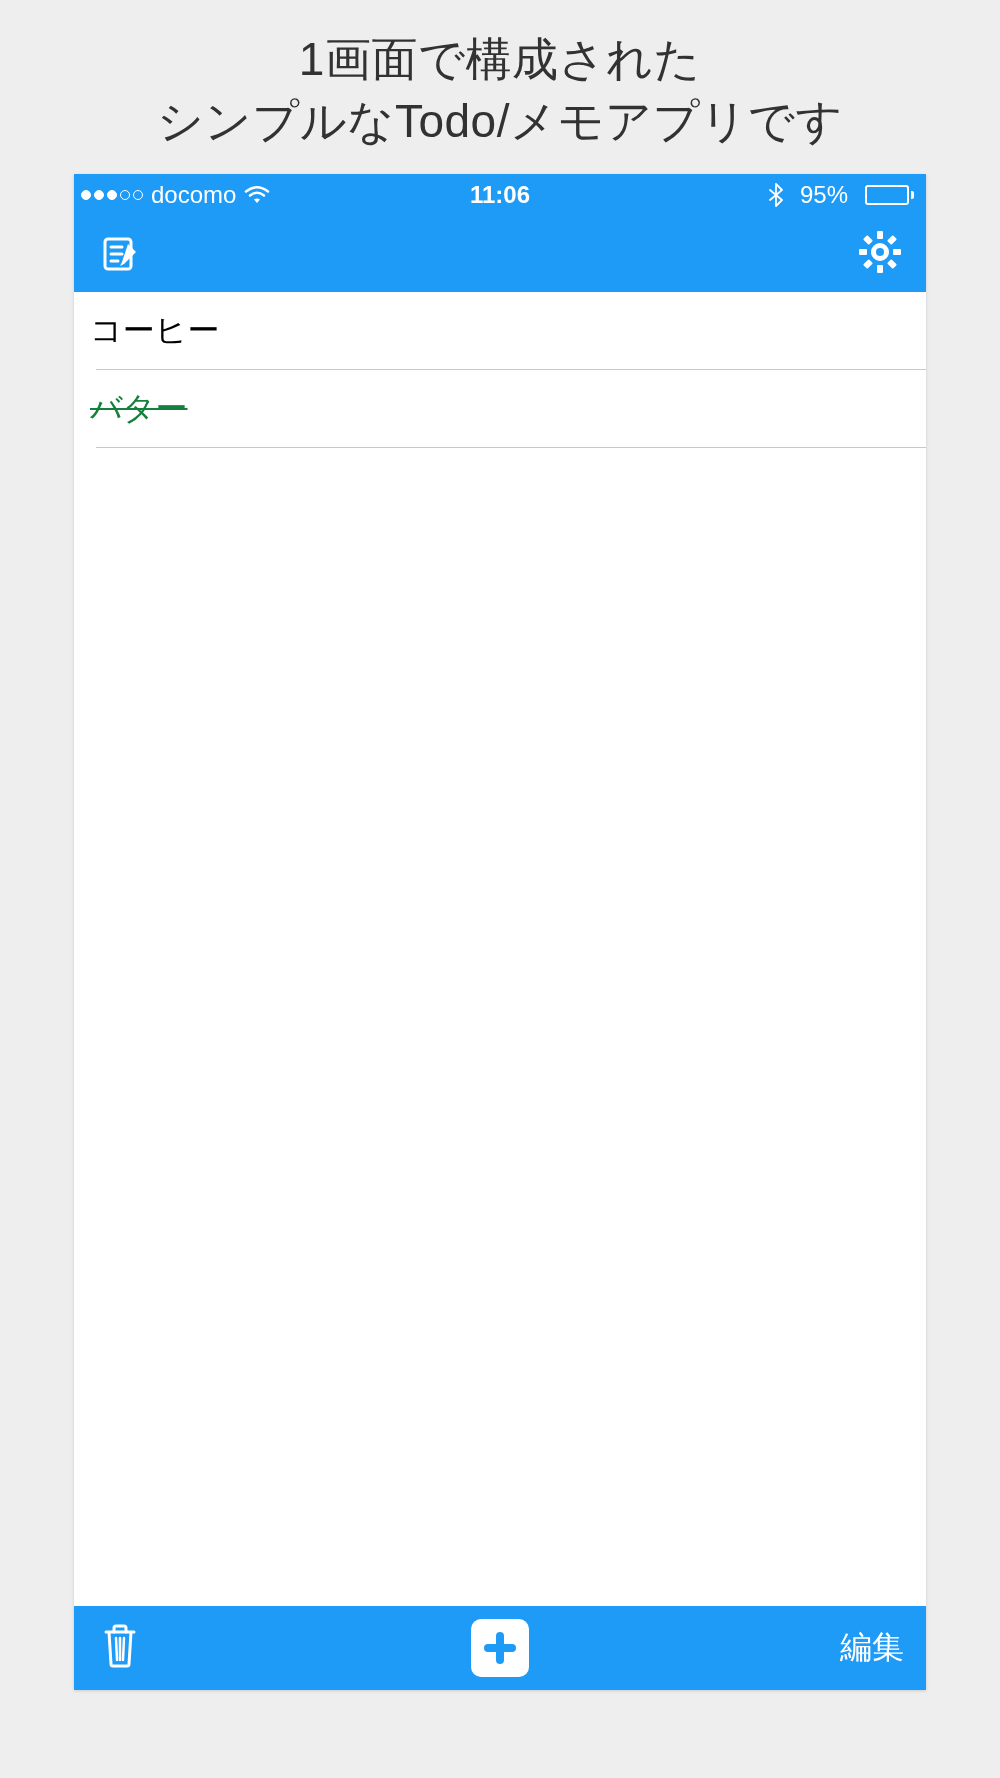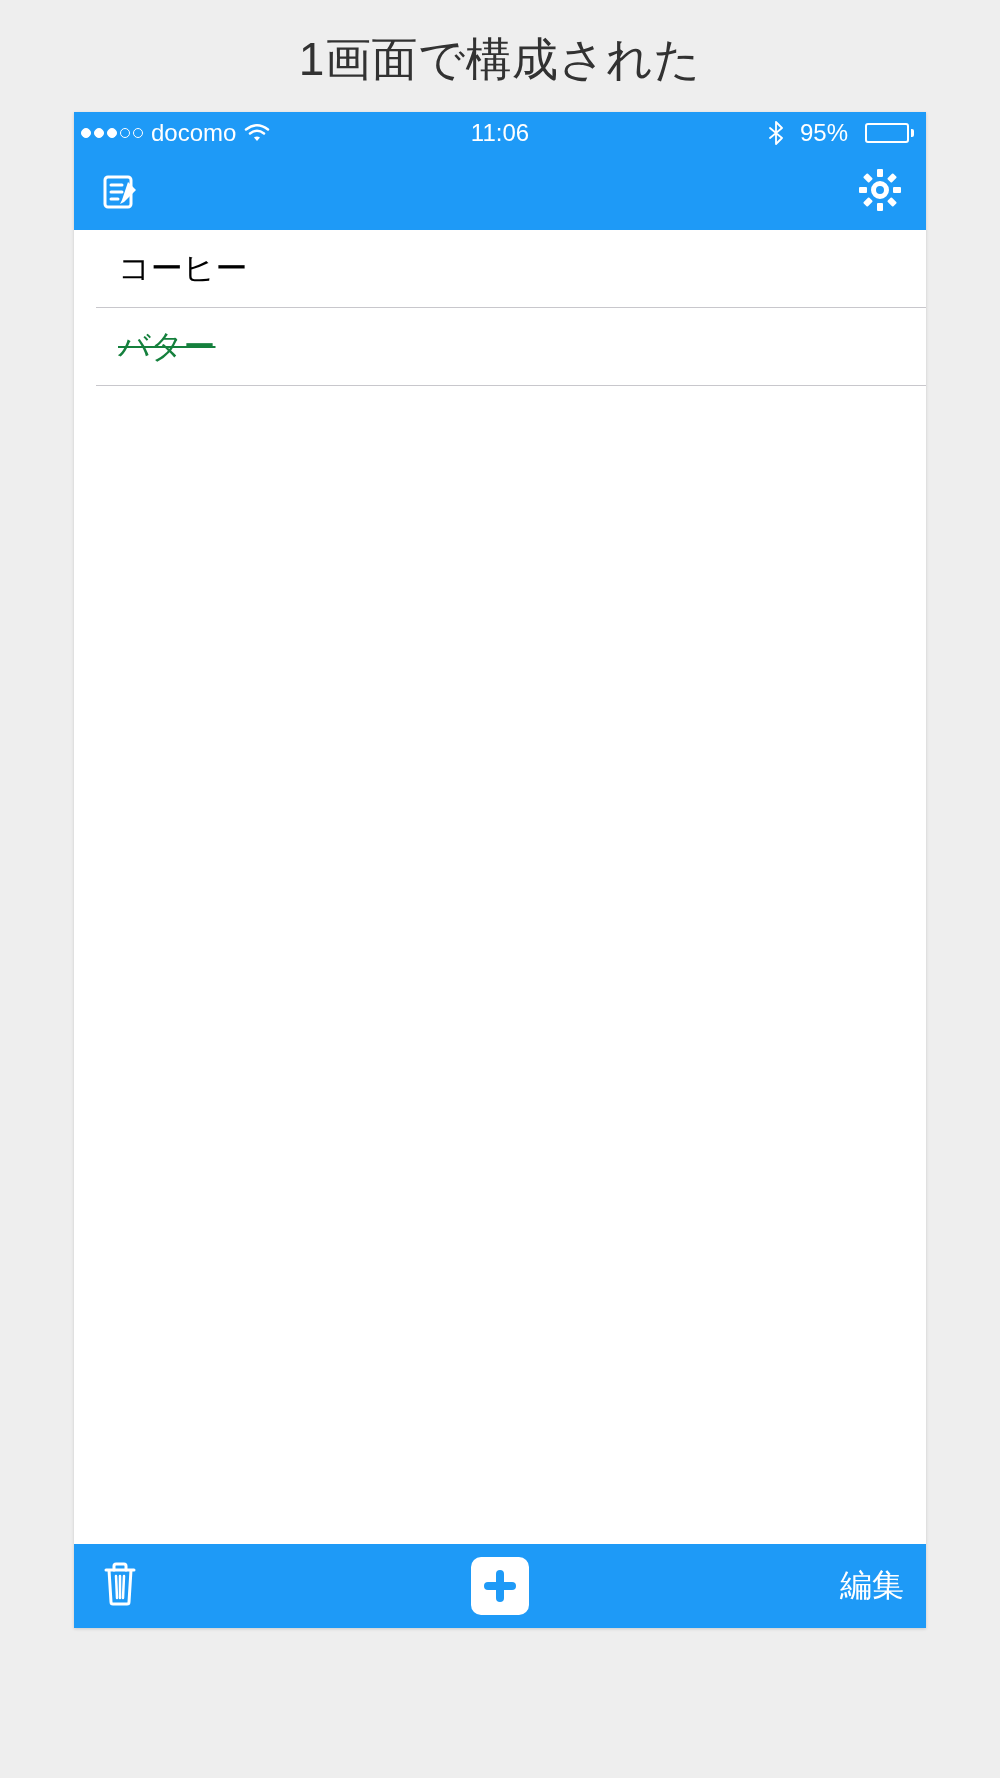--- a/index.html
+++ b/index.html
@@ -64,21 +64,21 @@
     }
     .signal-dots span.filled {
       background: #ffffff;
     }
     .carrier { font-size: 24px; }
     .wifi-icon svg { display: block; }
     .status-center {
       position: absolute;
       left: 50%;
       transform: translateX(-50%);
-      font-weight: 400;
+      font-weight: 700;
     }
     .status-right {
       display: flex;
       align-items: center;
       gap: 17px;
     }
     .bt-icon svg { display: block; }
     .battery {
       display: flex;
       align-items: center;
@@ -121,21 +121,21 @@
     }
     .list-area {
       flex: 1;
       background: #ffffff;
       overflow: hidden;
     }
     .list-row {
       height: 78px;
       display: flex;
       align-items: center;
-      padding-left: 44px;
+      padding-left: 16px;
       position: relative;
       font-size: 32px;
       color: #000000;
     }
     .list-row::after {
       content: "";
       position: absolute;
       left: 22px;
       right: 0;
       bottom: 0;
@@ -184,20 +184,21 @@
       color: #ffffff;
       font-size: 32px;
     }
     .status-wrap { position: relative; width: 100%; padding-left: 7px; }
   </style>
 </head>
 <body>
 
 <div class="marketing-headline">
   <div>1画面で構成された</div>
+  <div>シンプルなTodo/メモアプリです</div>
 </div>
 
 <div class="device-frame">
 
   <div class="status-bar status-wrap">
     <div class="status-left">
       <span class="signal-dots">
         <span class="filled"></span>
           <span class="filled"></span>
           <span class="filled"></span>

